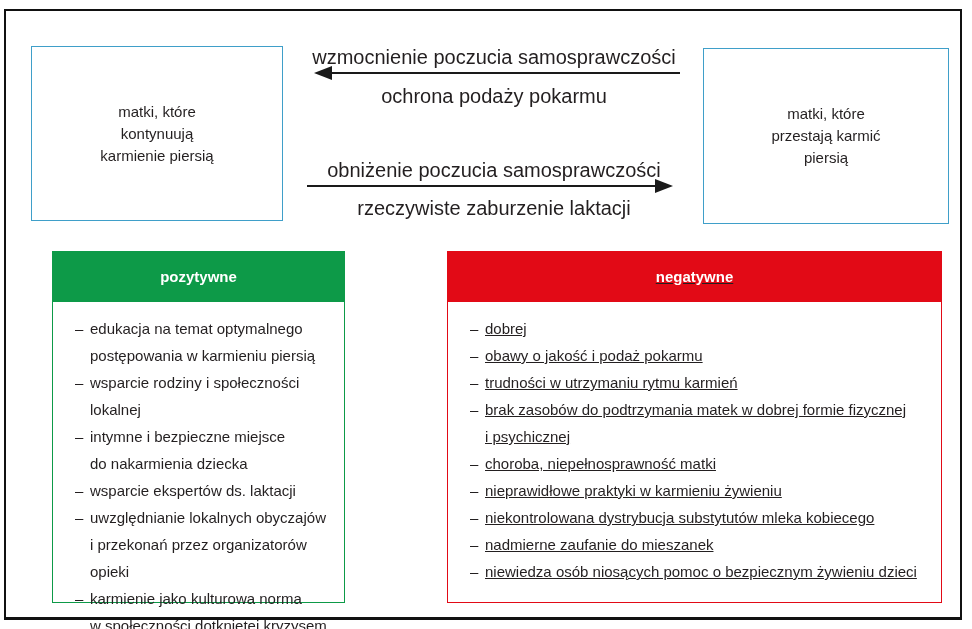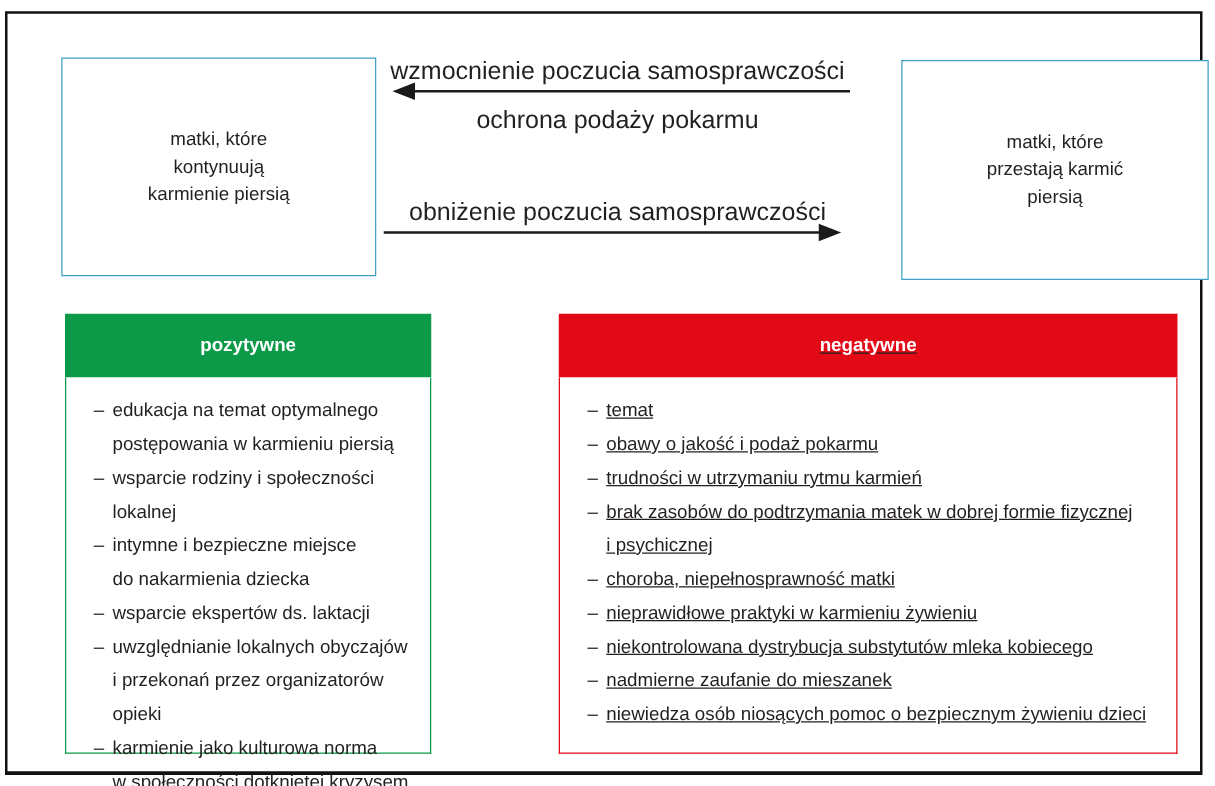--- a/index.html
+++ b/index.html
@@ -25,21 +25,20 @@
     box-sizing: border-box;
     border: 1px solid #3f9fc9;
     background: #ffffff;
     display: flex;
     align-items: center;
     justify-content: center;
     text-align: center;
     font-size: 15px;
     line-height: 22px;
     white-space: pre-line;
-    margin-left: 18px;
   }
   .node-left  { left: 25px; top: 35px;  width: 252px; height: 175px; }
   .node-right { left: 697px; top: 37px; width: 246px; height: 176px; }
 
   .arrow-label {
     position: absolute;
     left: 296px; width: 384px;
     text-align: center;
     font-size: 20px;
     line-height: 18px;
@@ -120,20 +119,21 @@
 
     <div class="arrow-label" style="top: 150px;">obniżenie poczucia samosprawczości</div>
 
     <div class="arrow-label" style="top: 76px;">ochrona podaży pokarmu</div>
 
     <div class="arrow arrow-bottom">
       <span class="line"></span>
       <span class="head"></span>
     </div>
 
+    <div class="arrow-label" style="top: 188px;">rzeczywiste zaburzenie laktacji</div>
 
     <div class="panel panel-positive">
       <div class="panel-header" style="background: rgb(13, 154, 72); color: rgb(255, 255, 255);">
         <span>pozytywne</span>
       </div>
       <div class="panel-body" style="border-color: rgb(13, 154, 72);">
           <div class="li">
             <span class="dash">–</span>
             <div class="li-text">edukacja na temat optymalnego
 postępowania w karmieniu piersią</div>
@@ -164,21 +164,21 @@
         </div>
     </div>
 
     <div class="panel panel-negative">
       <div class="panel-header" style="background: rgb(226, 10, 22); color: rgb(255, 255, 255);">
         <span>negatywne</span>
       </div>
       <div class="panel-body" style="border-color: rgb(226, 10, 22);">
           <div class="li">
             <span class="dash">–</span>
-            <div class="li-text">temat</div>
+            <div class="li-text">dobrej</div>
           </div>
           <div class="li">
             <span class="dash">–</span>
             <div class="li-text">obawy o jakość i podaż pokarmu</div>
           </div>
           <div class="li">
             <span class="dash">–</span>
             <div class="li-text">trudności w utrzymaniu rytmu karmień</div>
           </div>
           <div class="li">

